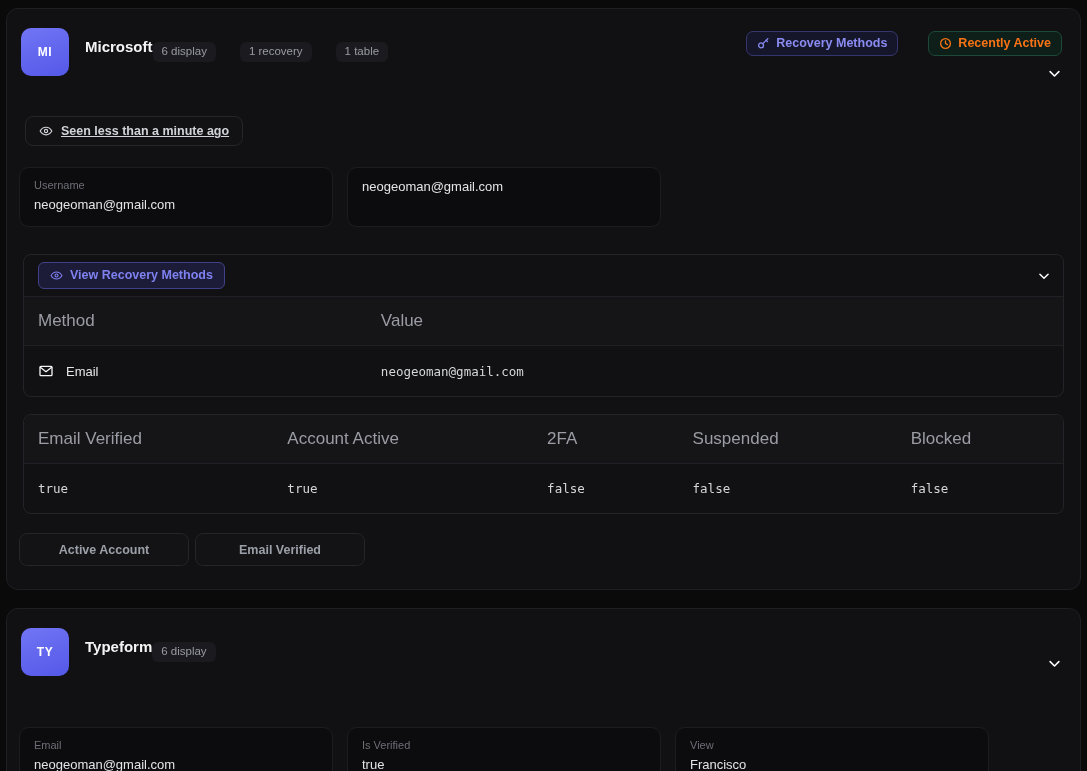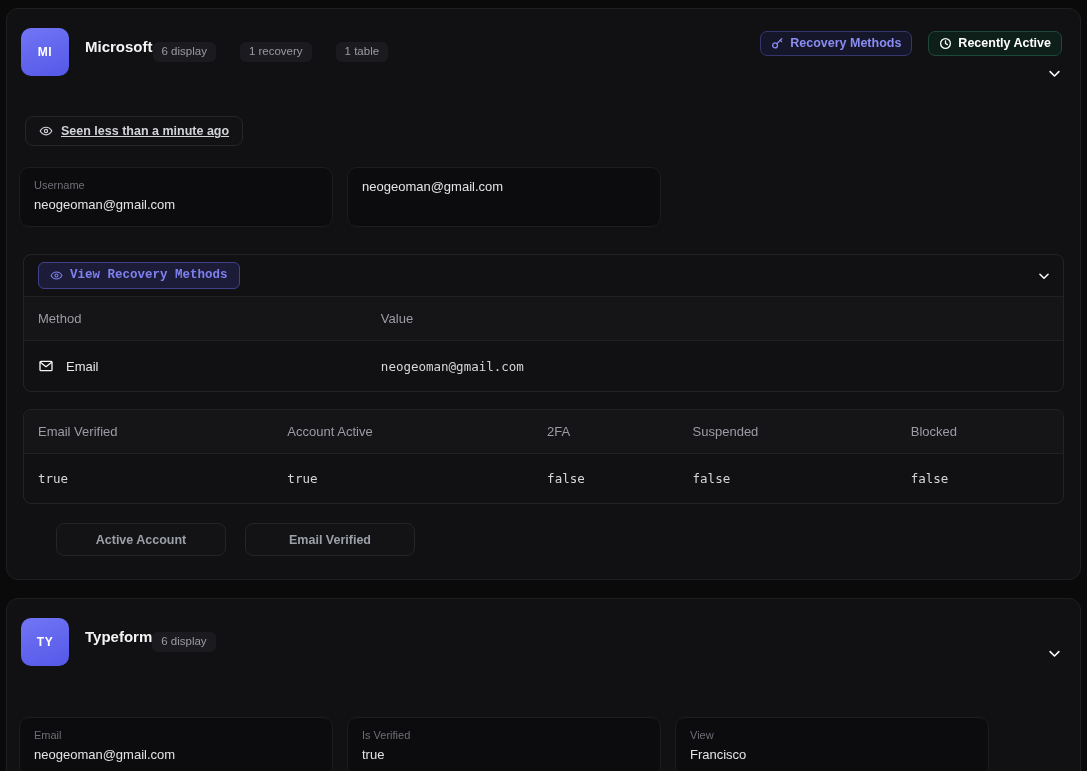--- a/index.html
+++ b/index.html
@@ -43,21 +43,21 @@
     margin-left: auto; display: flex; flex-direction: column;
     align-items: flex-end; gap: 10px; padding-top: 3px; padding-right: 6px;
   }
   .badges-row { display: flex; gap: 16px; }
   .badge {
     display: inline-flex; gap: 6px;
     font-size: 12.5px; font-weight: 700; line-height: 1;
     padding: 5px 10px; border-radius: 7px; white-space: nowrap;
   }
   .badge.purple { color: #8a8cf2; background: #16162b; border: 1px solid #36366e; }
-  .badge.green  { color: #ffffff; background: #0d1f18; border: 1px solid #1d4a38; }
+  .badge.green  { color: #f97316; background: #0d1f18; border: 1px solid #1d4a38; margin-left: 14px; }
   .chev { color: #fafafa; display: inline-flex; }
   .seen-badge {
     display: inline-flex; align-items: center; gap: 8px;
     margin-top: 35px; margin-left: 6px;
     border: 1px solid #26262a; border-radius: 8px;
     background: #121215;
     padding: 7px 13px;
     color: #d1d3d8; font-size: 12.5px; font-weight: 600; text-decoration: underline;
   }
   .fields-row { display: flex; gap: 14px; margin-top: 21px; }
@@ -80,35 +80,35 @@
   .panel-toggle-row {
     display: flex; align-items: center; justify-content: space-between;
     padding: 7px 12px 7px 14px;
     border-bottom: 1px solid #202026;
   }
   .view-btn {
     display: inline-flex; align-items: center; gap: 7px;
     background: #1c1c38; border: 1px solid #41418a;
     color: #7f81f0; font-size: 12.5px; font-weight: 700; line-height: 1;
     padding: 6px 11px; border-radius: 6px; cursor: pointer;
-    font-family: Liberation Mono, monospace;
+    font-family: Liberation Sans, sans-serif;
   }
   table { border-collapse: collapse; width: 100%; }
   .thead-row { background: #151518; }
   th {
     text-align: left; font-weight: 400;
-    color: #9b9ca4; font-size: 13px;
+    color: #9b9ca4; font-size: 17px;
     padding: 14px 14px;
   }
   td { padding: 17px 14px; font-size: 13px; color: #e6e6e9; }
   .method-table td { border-top: 1px solid #202026; }
   .mono { font-family: "DejaVu Sans Mono", monospace; font-size: 12.5px; color: #d5d6da; }
   .method-cell { display: flex; align-items: center; gap: 12px; }
   .status-panel { margin: 17px 4px 0; }
-  .actions-row { display: flex; gap: 19px; margin-top: 19px; margin-left: 37px; }
+  .actions-row { display: flex; gap: 6px; margin-top: 19px; }
   .action-btn {
     min-width: 170px; height: 33px;
     background: #131316; border: 1px solid #242429;
     border-radius: 8px;
     color: #9ba0a8; font-size: 12.5px; font-weight: 700;
     cursor: pointer;
     font-family: "Liberation Sans", sans-serif;
   }
   .card-2 .card-header { align-items: flex-start; }
   .card-2 .header-right { padding-top: 28px; }

